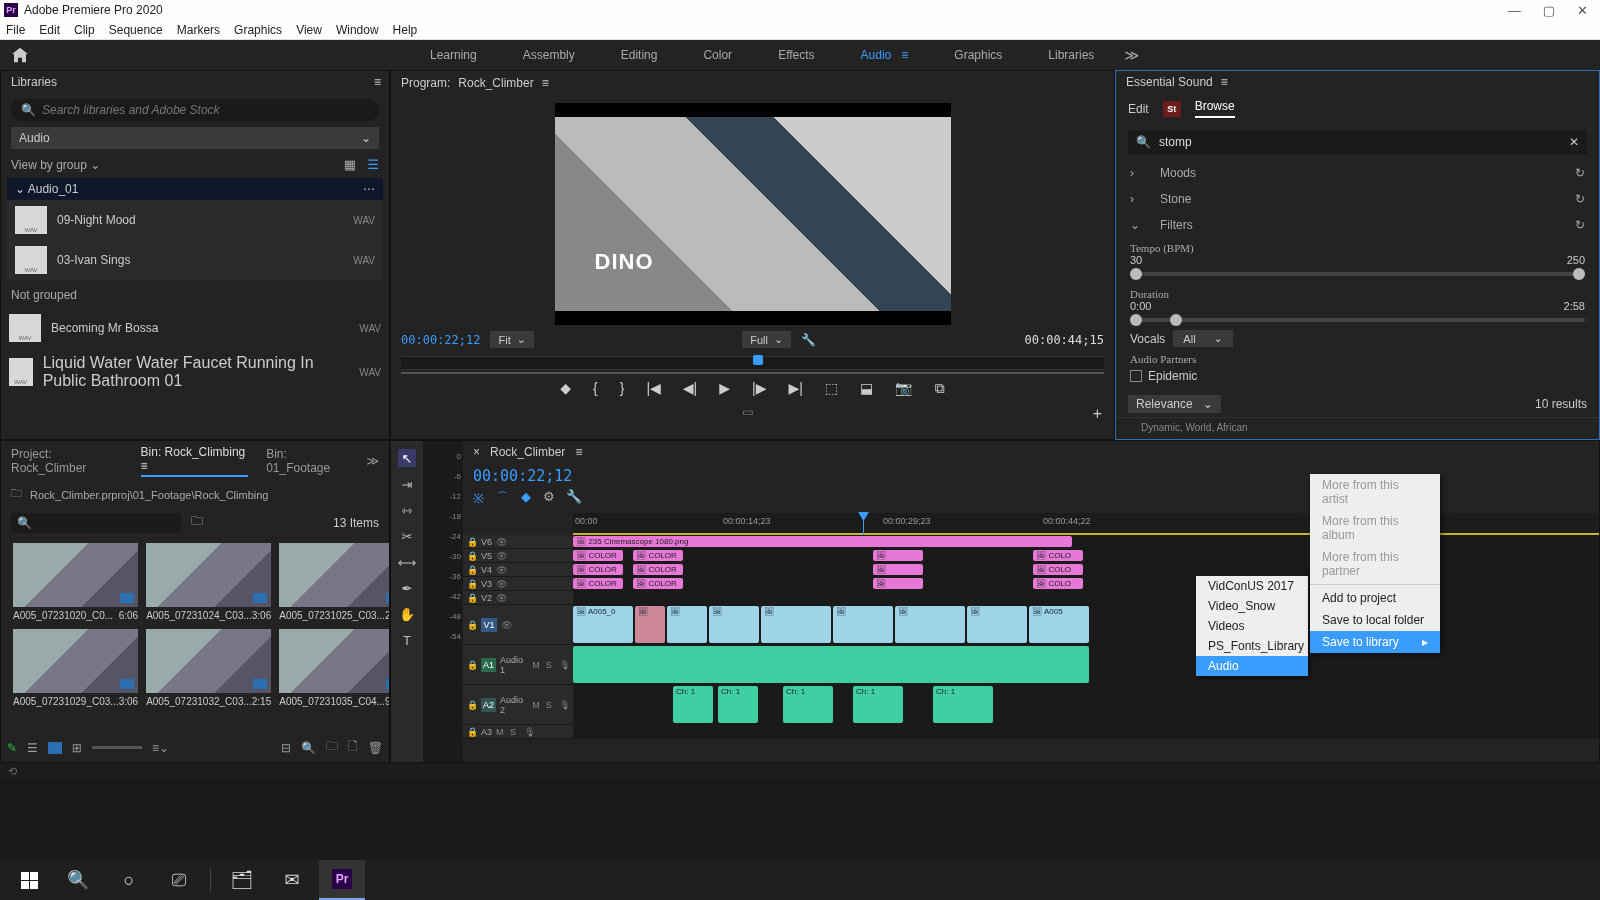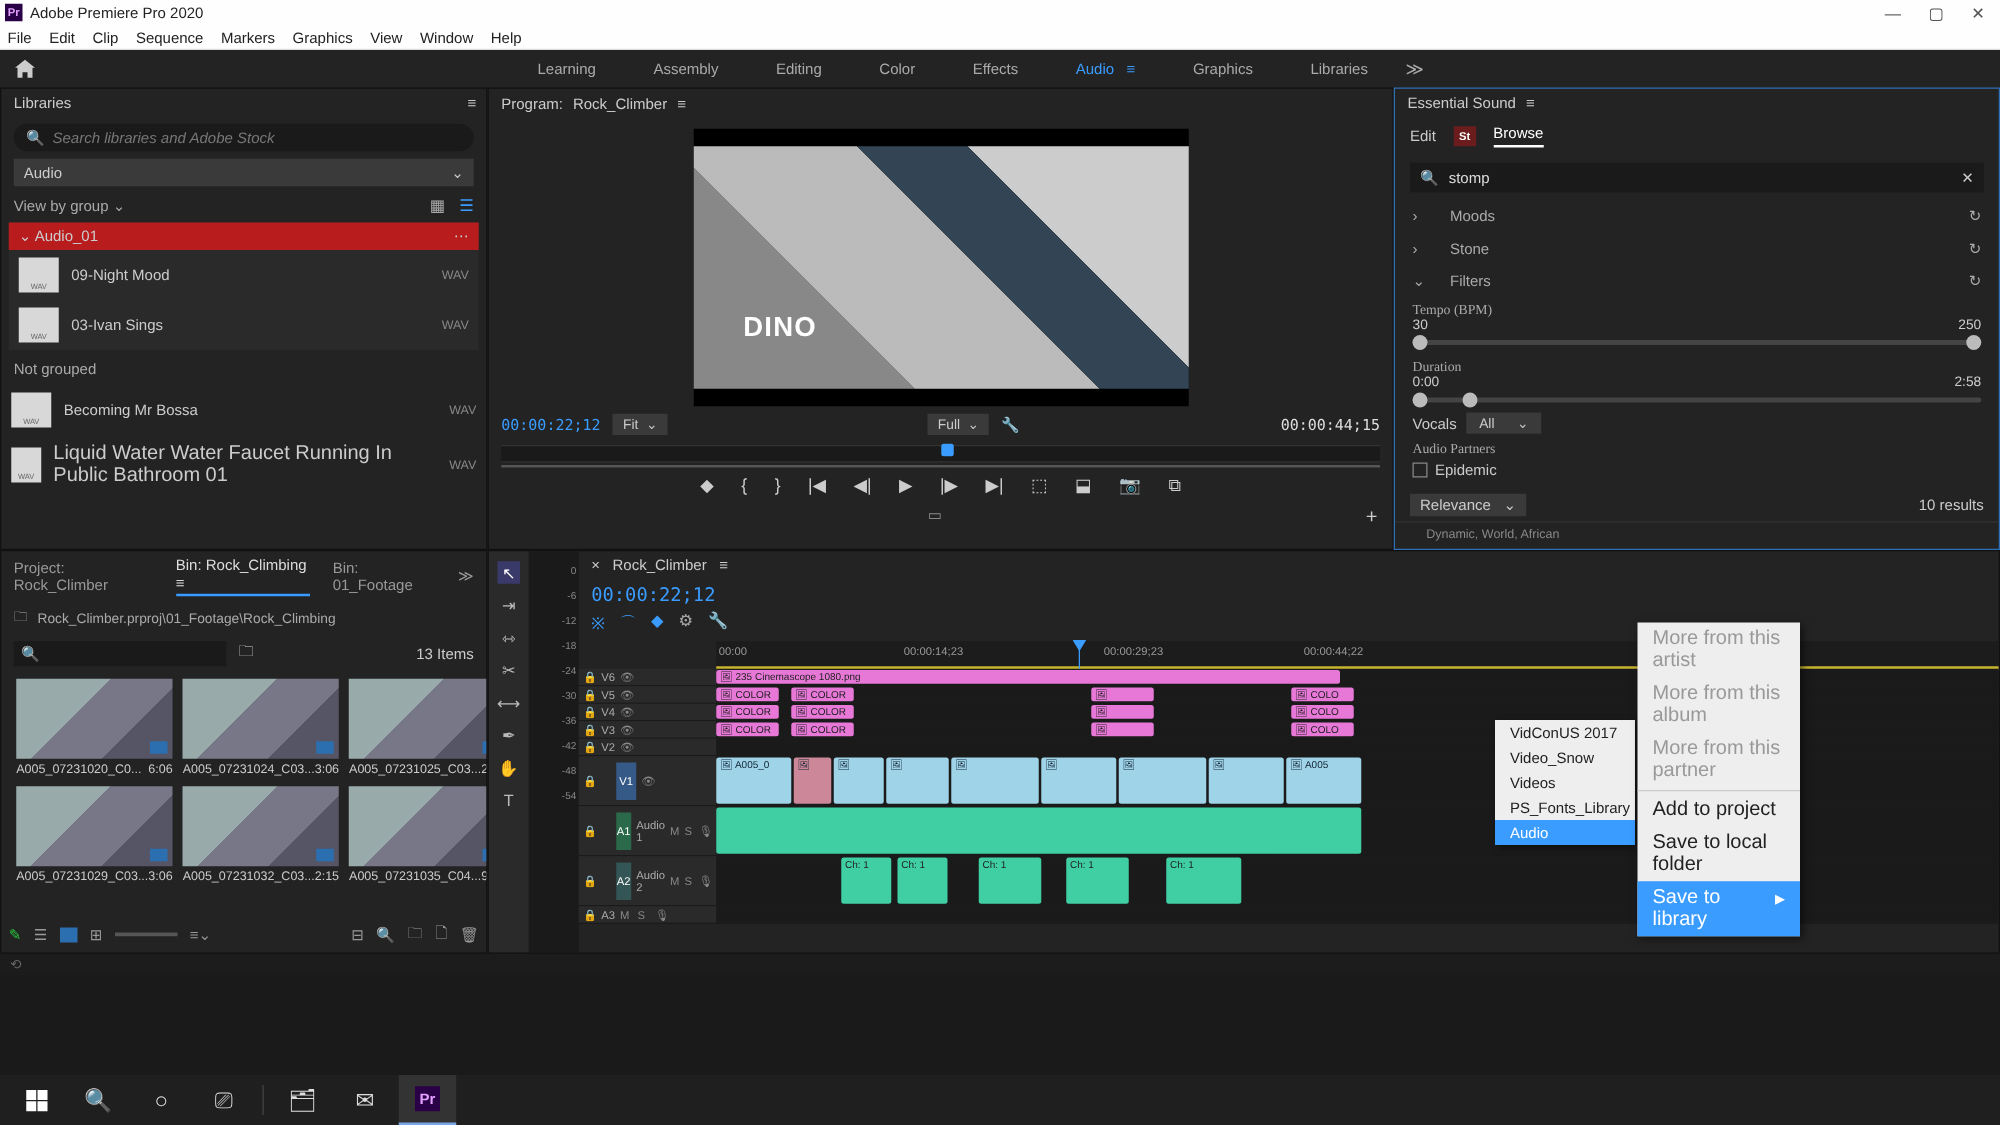--- a/index.html
+++ b/index.html
@@ -28,21 +28,21 @@
 .panel-header { height:22px; display:flex; align-items:center; padding:0 10px; color:#ccc; font-size:12px; }
 .panel-header .burger { margin-left:auto; letter-spacing:-2px; }
 
 
 .lib-search { margin:6px 10px; height:22px; background:#1a1a1a; border-radius:20px; display:flex; align-items:center; padding:0 10px; color:#777; gap:6px;}
 .lib-dropdown { margin:4px 10px; height:22px; background:#3a3a3a; display:flex; align-items:center; padding:0 8px; justify-content:space-between;}
 .lib-viewrow { display:flex; align-items:center; justify-content:space-between; padding:4px 10px; color:#aaa;}
 .lib-viewrow .icons span { margin-left:8px; font-size:13px;}
 .lib-viewrow .icons .on { color:#3a9cff;}
 .lib-group { margin:2px 6px; background:#2a2a2a;}
-.lib-group-hdr { padding:4px 8px; display:flex; align-items:center; justify-content:space-between; background:#b91c1c;}
+.lib-group-hdr { padding:4px 8px; display:flex; align-items:center; justify-content:space-between; background:#0f172a;}
 .lib-item { display:flex; align-items:center; padding:6px 8px; gap:10px; }
 .lib-item .thumb { width:32px; height:28px; background:#d8d8d8; display:flex; align-items:center; justify-content:center; font-size:8px; color:#666; position:relative;}
 .lib-item .thumb::after{content:"WAV"; position:absolute; bottom:1px; font-size:6px;}
 .lib-item .fmt { margin-left:auto; color:#888; font-size:10px;}
 .lib-sub { padding:6px 10px; color:#aaa;}
 
 
 .prog-hdr { height:24px; display:flex; align-items:center; padding:0 10px; gap:8px;}
 .prog-video { margin:8px auto 0; width:396px; height:222px; background:#000; position:relative;}
 .prog-video .img { position:absolute; inset:14px 0 14px 0; background:
@@ -79,21 +79,21 @@
 .es-sort { margin:8px 12px 4px; display:flex; justify-content:space-between; align-items:center;}
 .es-sort .dd { background:#3a3a3a; padding:2px 8px; display:inline-flex; align-items:center; gap:10px;}
 .es-result { border-top:1px solid #333; padding:4px 10px; }
 .es-result .r-hdr { display:flex; align-items:center; gap:8px;}
 .es-result .r-hdr .play { width:0;height:0;border-left:7px solid #ccc;border-top:4px solid transparent;border-bottom:4px solid transparent;}
 .es-result .meta { color:#888; font-size:10px; margin-left:15px;}
 .es-result .dur { margin-left:auto; color:#aaa; font-size:10px;}
 .es-result .bpm { color:#888; font-size:10px; margin-left:6px;}
 
 
-.ctx { position:absolute; left:1310px; top:498px; width:130px; background:#eee; color:#222; font-size:16px; box-shadow:2px 2px 6px rgba(0,0,0,.5); z-index:50;}
+.ctx { position:absolute; left:1310px; top:474px; width:130px; background:#eee; color:#222; font-size:12px; box-shadow:2px 2px 6px rgba(0,0,0,.5); z-index:50;}
 .ctx .it { padding:4px 12px;}
 .ctx .it.hov { background:#3a9cff; color:#fff; display:flex; justify-content:space-between;}
 .ctx .it.dis { color:#999;}
 .ctx .sep { height:1px; background:#ccc; margin:2px 0;}
 .sub-ctx { position:absolute; left:1196px; top:576px; width:112px; background:#eee; color:#222; font-size:12px; box-shadow:2px 2px 6px rgba(0,0,0,.5); z-index:49;}
 .sub-ctx .it { padding:3px 12px;}
 .sub-ctx .it.sel { background:#3a9cff; color:#fff;}
 
 
 .proj-tabs { display:flex; gap:18px; padding:4px 10px; color:#999; align-items:center;}
@@ -123,21 +123,21 @@
 .tl-icons { display:flex; gap:12px; padding:0 10px 6px; color:#3a9cff;}
 .tl-icons span{font-size:13px;}
 .tl-tracks { position:relative; }
 .tl-ruler { height:22px; background:#1c1c1c; position:relative; margin-left:110px;}
 .tl-ruler .tick { position:absolute; top:3px; font-size:9px; color:#999;}
 .tl-playhead { position:absolute; left:290px; top:0; bottom:0; width:1px; background:#3a9cff; z-index:5;}
 .tl-playhead::before { content:""; position:absolute; top:-1px; left:-5px; width:11px; height:9px; background:#3a9cff; clip-path:polygon(0 0,100% 0,50% 100%);}
 .track { display:flex; height:14px; border-bottom:1px solid #1a1a1a;}
 .track.tall { height:40px;}
 .track .hdr { width:110px; background:#2a2a2a; display:flex; align-items:center; gap:4px; padding:0 4px; font-size:9px; color:#aaa;}
-.track .hdr .vb { width:16px; height:30px; background:#355a88; color:#fff; display:flex; align-items:center; justify-content:center; font-size:9px;margin-left:12px;}
+.track .hdr .vb { width:16px; height:14px; background:#355a88; color:#fff; display:flex; align-items:center; justify-content:center; font-size:9px;}
 .track .lane { flex:1; position:relative; background:#1a1a1a;}
 .clip { position:absolute; top:1px; bottom:1px; border-radius:2px; overflow:hidden; font-size:8px; padding:1px 3px; color:#222;}
 .clip.pink { background:#e878d8;}
 .clip.teal { background:#3fcfa3;}
 .clip.vid { background:#9fd3e8; color:#123;}
 .tog { width:10px; height:10px; display:inline-block; color:#888;}
 
 
 .status { height:17px; background:#1c1c1c; padding:0 8px; color:#666; font-size:11px; display:flex; align-items:center;}
 

